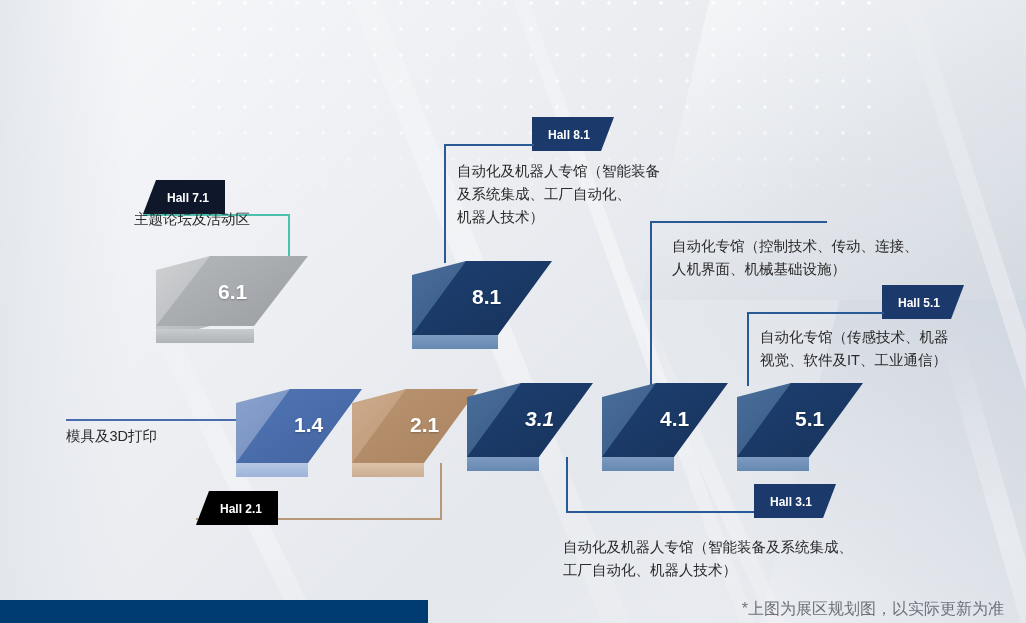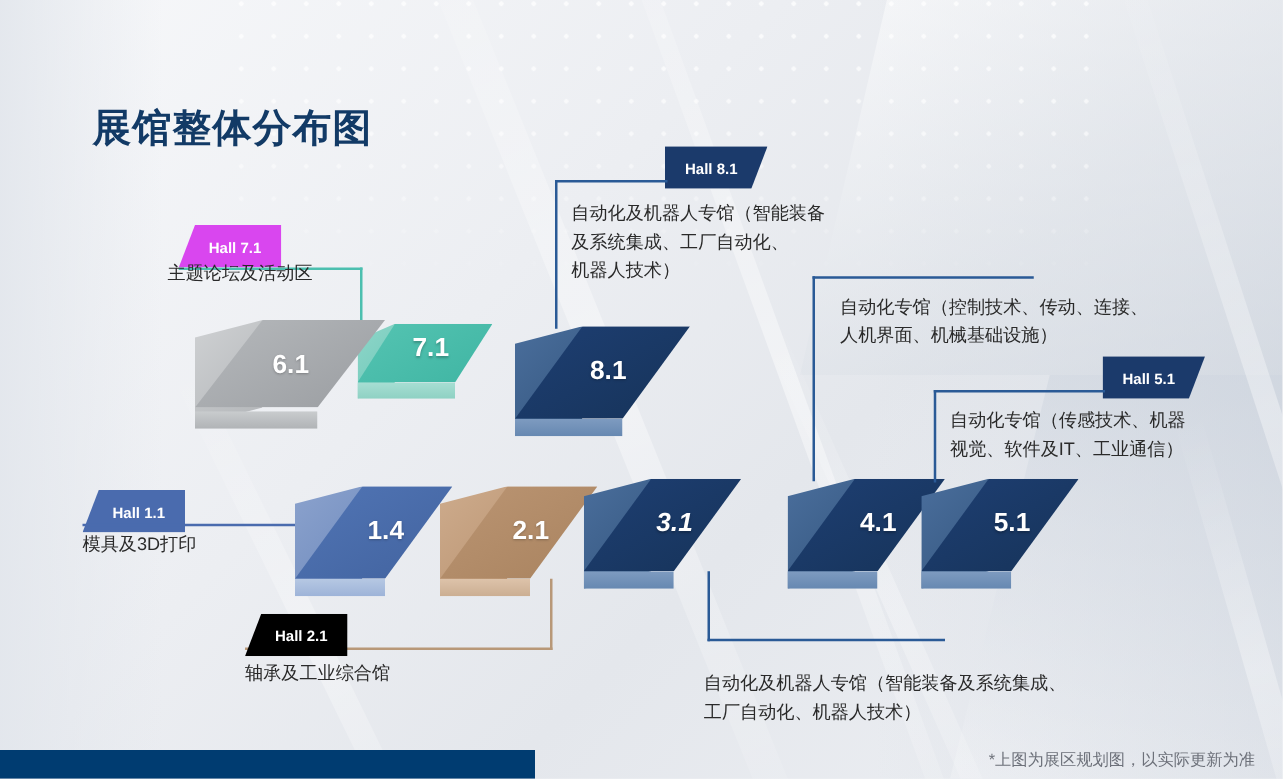--- a/index.html
+++ b/index.html
@@ -55,21 +55,21 @@
   .slab .front{position:absolute;left:0;width:calc(100% - var(--sk));height:var(--th);
     -webkit-clip-path:polygon(0 0,100% 0,100% 100%,0 100%);
     clip-path:polygon(0 0,100% 0,100% 100%,0 100%);}
   .slab .side{position:absolute;left:0;width:var(--sk);height:calc(100% + var(--th));
     -webkit-clip-path:polygon(100% 0,100% calc(100% - var(--th)),0 100%,0 var(--th));
     clip-path:polygon(100% 0,100% calc(100% - var(--th)),0 100%,0 var(--th));}
   .slab .num{position:absolute;color:#fff;font-size:21px;font-weight:bold;
     text-shadow:0 1px 2px rgba(0,0,0,.25);}
 
   
-  .footnote{position:absolute;right:22px;top:599px;font-size:13px;color:#6d717a;white-space:nowrap;}
+  .footnote{position:absolute;right:22px;top:599px;font-size:16px;color:#6d717a;white-space:nowrap;}
 </style>
 </head>
 <body>
 
 <div id="stage">
 
   <div class="bg-base"></div>
   <div class="shade" style="left:0;top:0;width:130px;height:623px;background:linear-gradient(90deg,rgba(226,230,236,.9),rgba(255,255,255,0));"></div>
   <div class="shade" style="left:700px;top:0;width:326px;height:623px;background:linear-gradient(90deg,rgba(255,255,255,0),rgba(214,219,227,.75));"></div>
   <div class="shade" style="left:640px;top:0;width:386px;height:300px;background:linear-gradient(160deg,rgba(255,255,255,.55),rgba(205,212,221,.5));
@@ -79,32 +79,25 @@
   <div class="bg-dots"></div>
   <div class="streak" style="left:330px;top:-120px;width:900px;height:26px;transform:rotate(68deg);opacity:.55;"></div>
   <div class="streak" style="left:470px;top:-160px;width:980px;height:14px;transform:rotate(70deg);opacity:.6;"></div>
   <div class="streak" style="left:905px;top:-40px;width:760px;height:18px;transform:rotate(72deg);opacity:.5;"></div>
   <div class="streak" style="left:150px;top:280px;width:520px;height:20px;transform:rotate(64deg);opacity:.45;"></div>
   <div class="streak" style="left:620px;top:250px;width:520px;height:16px;transform:rotate(66deg);opacity:.4;"></div>
   <div class="streak" style="left:960px;top:330px;width:420px;height:22px;transform:rotate(74deg);opacity:.45;"></div>
 
   <div class="bottom-bar"></div>
 
-  <div class="title">展馆整体分布图</div>
 
   <div class="conn teal" style="left:143px;top:214px;width:147px;height:2px;"></div>
   <div class="conn teal" style="left:288px;top:214px;width:2px;height:48px;"></div>
-  <div class="chip notch-left" style="left:143px;top:180px;background:#d946ef;">Hall 7.1</div>
+  <div class="chip notch-left" style="left:143px;top:180px;background:#0f172a;">Hall 7.1</div>
   <div class="desc" style="left:134px;top:208px;width:240px;">主题论坛及活动区</div>
-  <div class="slab" style="left:286px;top:259px;width:108px;height:47px;--sk:30px;--th:13px;">
-    <div class="side" style="top:0;background:linear-gradient(135deg,#8fd6c9,#6ec9b9);"></div>
-    <div class="front" style="top:47px;background:linear-gradient(180deg,#a7ded3,#8ed1c3);"></div>
-    <div class="top" style="background:linear-gradient(150deg,#55c4b2,#3fb5a3);"></div>
-    <div class="num" style="left:44px;top:8px;">7.1</div>
-  </div>
 
   <div class="slab" style="left:156px;top:256px;width:152px;height:70px;--sk:54px;--th:14px;">
     <div class="side" style="top:0;background:linear-gradient(135deg,#cfd1d3,#b3b6b9);"></div>
     <div class="front" style="top:73px;background:linear-gradient(180deg,#c9ccce,#b0b3b6);"></div>
     <div class="top" style="background:linear-gradient(150deg,#b6b9bc,#9a9da1);"></div>
     <div class="num" style="left:62px;top:24px;">6.1</div>
   </div>
 
   <div class="chip notch-right" style="left:532px;top:117px;background:#1b3a6b;">Hall 8.1</div>
   <div class="conn" style="left:444px;top:144px;width:90px;height:2px;"></div>
@@ -116,66 +109,65 @@
     <div class="side" style="top:0;background:linear-gradient(135deg,#4a6e9c,#35577f);"></div>
     <div class="front" style="top:74px;background:linear-gradient(180deg,#7e9bc0,#6688b1);"></div>
     <div class="top" style="background:linear-gradient(150deg,#1e3f73,#163359);"></div>
     <div class="num" style="left:60px;top:24px;text-align:right;">8.1</div>
   </div>
 
   <div class="conn" style="left:650px;top:221px;width:177px;height:2px;"></div>
   <div class="conn" style="left:650px;top:221px;width:2px;height:164px;"></div>
   <div class="desc" style="left:672px;top:235px;width:330px;">自动化专馆（控制技术、传动、连接、
 人机界面、机械基础设施）</div>
-  <div class="slab" style="left:602px;top:383px;width:126px;height:74px;margin-left:28px;--sk:54px;--th:14px;">
+  <div class="slab" style="left:602px;top:383px;width:126px;height:74px;--sk:54px;--th:14px;">
     <div class="side" style="top:0;background:linear-gradient(135deg,#4a6e9c,#35577f);"></div>
     <div class="front" style="top:74px;background:linear-gradient(180deg,#7e9bc0,#6688b1);"></div>
     <div class="top" style="background:linear-gradient(150deg,#1e3f73,#163359);"></div>
     <div class="num" style="left:58px;top:24px;">4.1</div>
   </div>
 
   <div class="chip notch-right" style="left:882px;top:285px;background:#1b3a6b;">Hall 5.1</div>
   <div class="conn" style="left:747px;top:312px;width:137px;height:2px;"></div>
   <div class="conn" style="left:747px;top:312px;width:2px;height:74px;"></div>
   <div class="desc" style="left:760px;top:326px;width:250px;">自动化专馆（传感技术、机器
 视觉、软件及IT、工业通信）</div>
   <div class="slab" style="left:737px;top:383px;width:126px;height:74px;--sk:54px;--th:14px;">
     <div class="side" style="top:0;background:linear-gradient(135deg,#4a6e9c,#35577f);"></div>
     <div class="front" style="top:74px;background:linear-gradient(180deg,#7e9bc0,#6688b1);"></div>
     <div class="top" style="background:linear-gradient(150deg,#1e3f73,#163359);"></div>
     <div class="num" style="left:58px;top:24px;">5.1</div>
   </div>
 
-  <div class="chip notch-left" style="left:66px;top:392px;background:#4a6bae;">Hall 1.1</div>
   <div class="conn blue" style="left:66px;top:419px;width:186px;height:2px;"></div>
   <div class="desc" style="left:66px;top:425px;width:200px;">模具及3D打印</div>
   <div class="slab" style="left:236px;top:389px;width:126px;height:74px;--sk:54px;--th:14px;">
     <div class="side" style="top:0;background:linear-gradient(135deg,#8ba2cd,#6f8bbd);"></div>
     <div class="front" style="top:74px;background:linear-gradient(180deg,#b6c8e3,#9db3d8);"></div>
     <div class="top" style="background:linear-gradient(150deg,#5175b5,#42639f);"></div>
     <div class="num" style="left:58px;top:24px;">1.4</div>
   </div>
 
   <div class="slab" style="left:352px;top:389px;width:126px;height:74px;--sk:54px;--th:14px;">
     <div class="side" style="top:0;background:linear-gradient(135deg,#cdab8c,#bb9573);"></div>
     <div class="front" style="top:74px;background:linear-gradient(180deg,#ddc3aa,#cbae92);"></div>
     <div class="top" style="background:linear-gradient(150deg,#bb9573,#a9835f);"></div>
     <div class="num" style="left:58px;top:24px;">2.1</div>
   </div>
   <div class="conn tan" style="left:440px;top:463px;width:2px;height:57px;"></div>
   <div class="conn tan" style="left:196px;top:518px;width:246px;height:2px;"></div>
   <div class="chip notch-left" style="left:196px;top:491px;background:#000000;">Hall 2.1</div>
-  <div class="desc" style="left:196px;top:528px;width:220px;">轴承及工业综合馆</div>
 
   <div class="slab" style="left:467px;top:383px;width:126px;height:74px;--sk:54px;--th:14px;">
     <div class="side" style="top:0;background:linear-gradient(135deg,#4a6e9c,#35577f);"></div>
     <div class="front" style="top:74px;background:linear-gradient(180deg,#7e9bc0,#6688b1);"></div>
     <div class="top" style="background:linear-gradient(150deg,#1e3f73,#163359);"></div>
     <div class="num" style="left:58px;top:24px;font-style:italic;">3.1</div>
   </div>
   <div class="conn" style="left:566px;top:457px;width:2px;height:56px;"></div>
   <div class="conn" style="left:566px;top:511px;width:190px;height:2px;"></div>
+  <div class="chip notch-right" style="left:754px;top:484px;background:#1b3a6b;">Hall 3.1</div>
   <div class="desc" style="left:563px;top:536px;width:350px;">自动化及机器人专馆（智能装备及系统集成、
 工厂自动化、机器人技术）</div>
 
   <div class="footnote">*上图为展区规划图，以实际更新为准</div>
 
 </div>
 
 </body></html>

